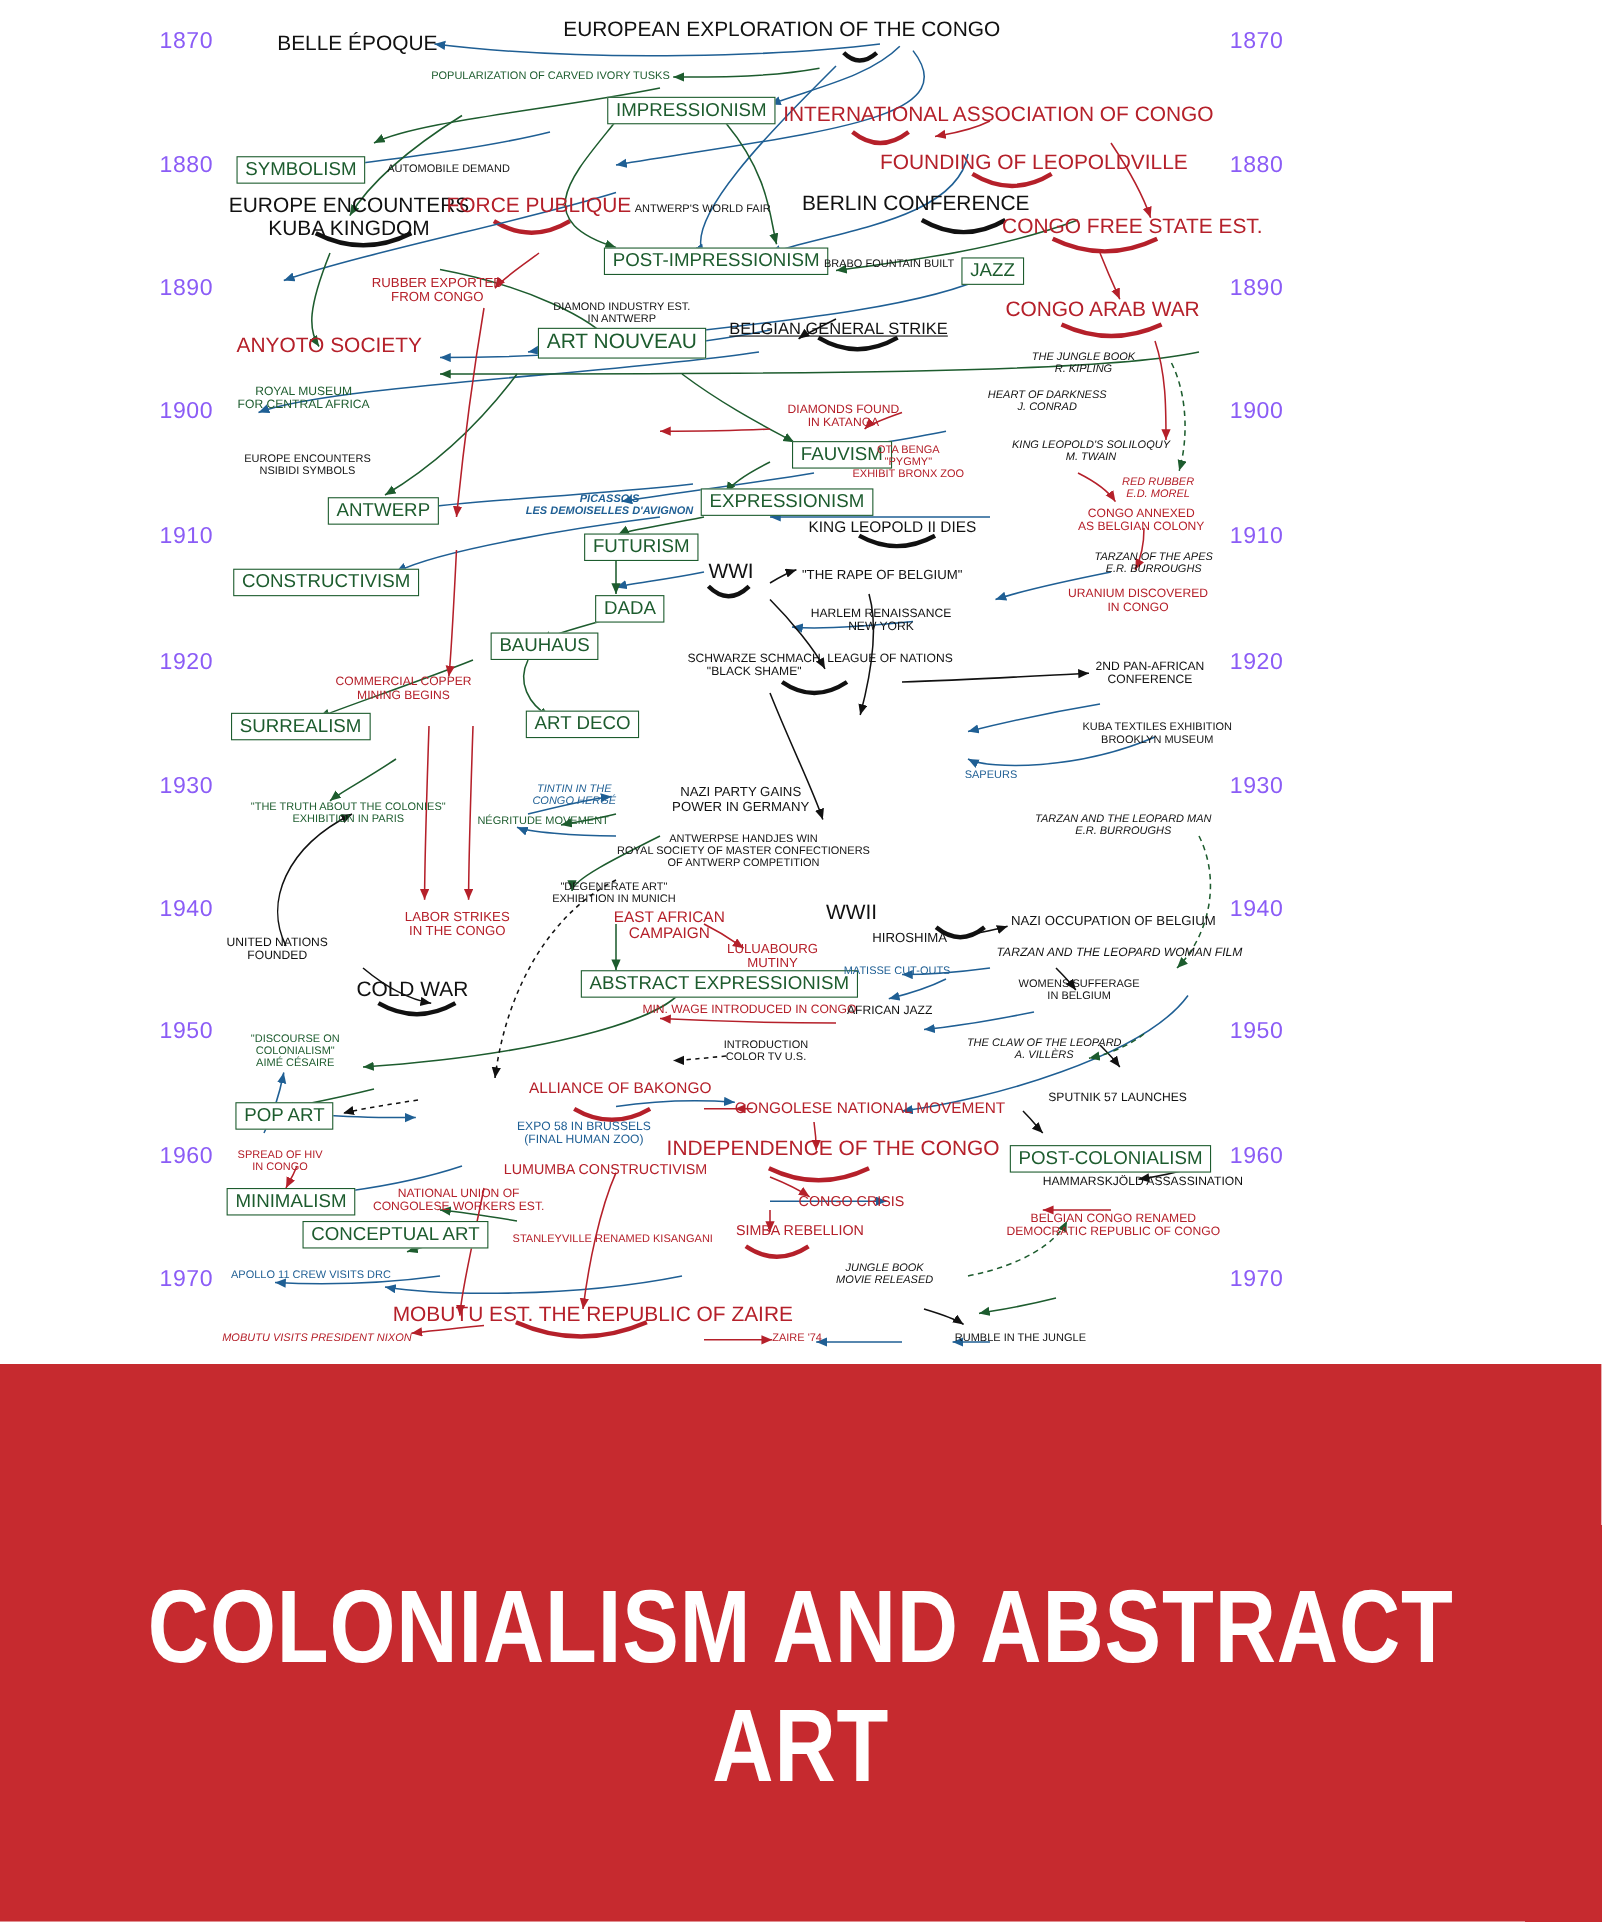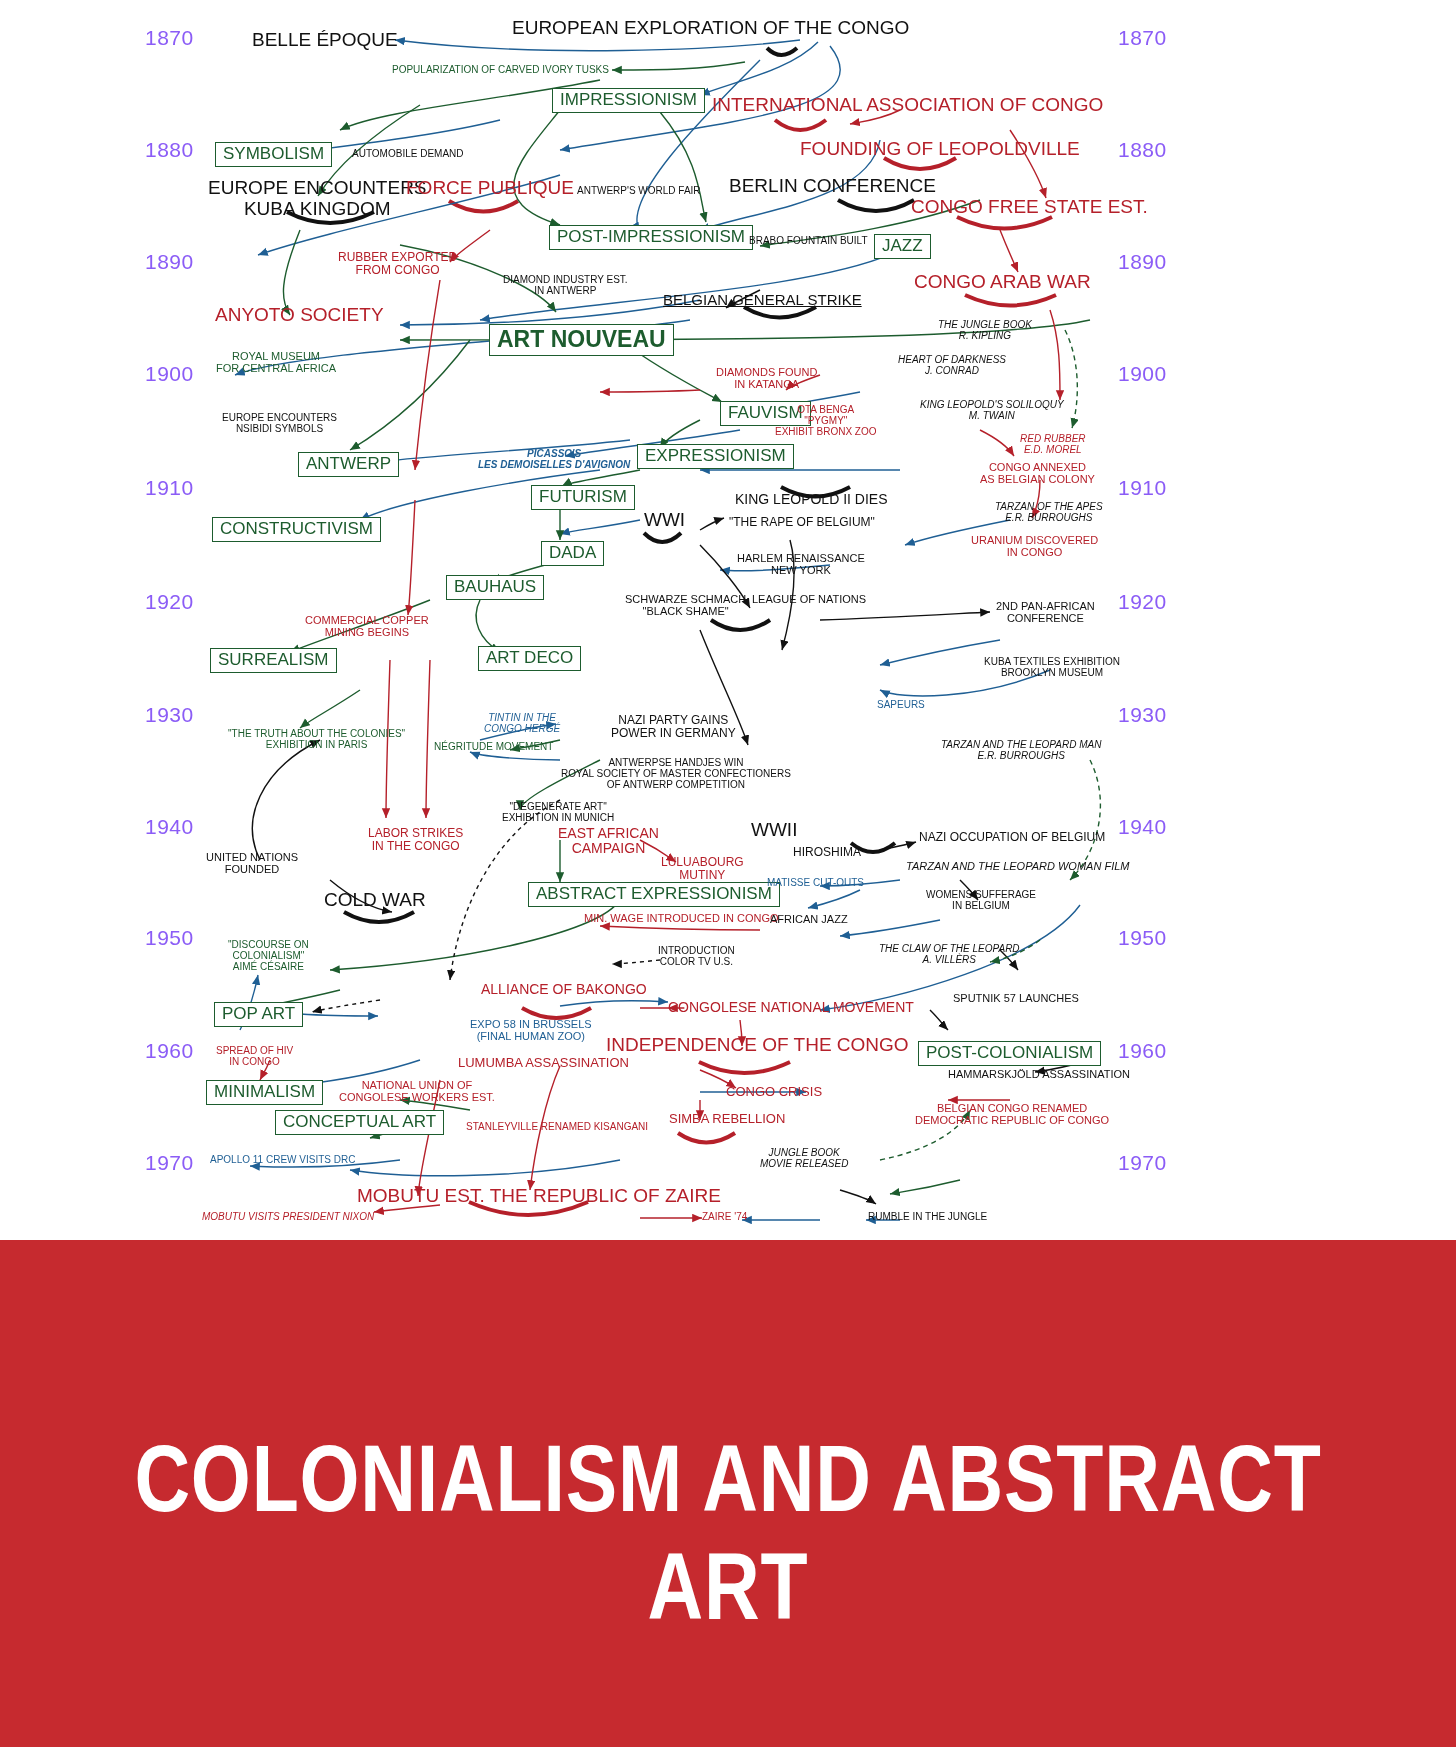--- a/index.html
+++ b/index.html
@@ -240,21 +240,21 @@
   <div class="node art" style="left:549px;top:225px;font-size:17px;">POST-IMPRESSIONISM</div>
   <div class="node smallblack" style="left:749px;top:236px;font-size:10px;">BRABO FOUNTAIN BUILT</div>
   <div class="node art" style="left:874px;top:234px;font-size:17px;">JAZZ</div>
   <div class="node smallred" style="left:338px;top:251px;font-size:12px;">RUBBER EXPORTED
 FROM CONGO</div>
   <div class="node smallblack" style="left:503px;top:275px;font-size:10px;">DIAMOND INDUSTRY EST.
 IN ANTWERP</div>
   <div class="node neutral" style="left:663px;top:292px;font-size:15px;text-decoration:underline;">BELGIAN GENERAL STRIKE</div>
   <div class="node colon" style="left:914px;top:272px;font-size:19px;">CONGO ARAB WAR</div>
   <div class="node colon" style="left:215px;top:305px;font-size:19px;">ANYOTO SOCIETY</div>
-  <div class="node art" style="left:489px;top:324px;font-size:23px;font-weight:bold;">ART NOUVEAU</div>
+  <div class="node art" style="left:489px;top:298px;font-size:19px;">ART NOUVEAU</div>
   <div class="node smallblack ital" style="left:938px;top:320px;font-size:10px;">THE JUNGLE BOOK
 R. KIPLING</div>
   <div class="node smallblack ital" style="left:898px;top:355px;font-size:10px;">HEART OF DARKNESS
 J. CONRAD</div>
   <div class="node smallgreen" style="left:216px;top:351px;font-size:11px;">ROYAL MUSEUM
 FOR CENTRAL AFRICA</div>
   <div class="node smallred" style="left:716px;top:367px;font-size:11px;">DIAMONDS FOUND
 IN KATANGA</div>
   <div class="node smallblack ital" style="left:920px;top:400px;font-size:10px;">KING LEOPOLD'S SOLILOQUY
 M. TWAIN</div>
@@ -265,21 +265,21 @@
 "PYGMY"
 EXHIBIT BRONX ZOO</div>
   <div class="node smallred ital" style="left:1020px;top:434px;font-size:10px;">RED RUBBER
 E.D. MOREL</div>
   <div class="node art" style="left:637px;top:444px;font-size:17px;">EXPRESSIONISM</div>
   <div class="node art" style="left:298px;top:452px;font-size:17px;">ANTWERP</div>
   <div class="node smallblue ital" style="left:478px;top:449px;font-size:10px;font-weight:bold;">PICASSO'S
 LES DEMOISELLES D'AVIGNON</div>
   <div class="node smallred" style="left:980px;top:462px;font-size:11px;">CONGO ANNEXED
 AS BELGIAN COLONY</div>
-  <div class="node neutral" style="left:735px;top:492px;font-size:14px;">KING LEOPOLD II DIES</div>
+  <div class="node neutral" style="left:735px;top:472px;font-size:14px;">KING LEOPOLD II DIES</div>
   <div class="node art" style="left:513px;top:485px;font-size:17px;margin-left:18px;">FUTURISM</div>
   <div class="node smallblack ital" style="left:995px;top:502px;font-size:10px;">TARZAN OF THE APES
 E.R. BURROUGHS</div>
   <div class="node art" style="left:212px;top:517px;font-size:17px;">CONSTRUCTIVISM</div>
   <div class="node neutral" style="left:644px;top:510px;font-size:19px;">WWI</div>
   <div class="node smallblack" style="left:729px;top:516px;font-size:12px;">"THE RAPE OF BELGIUM"</div>
   <div class="node smallred" style="left:971px;top:535px;font-size:11px;">URANIUM DISCOVERED
 IN CONGO</div>
   <div class="node art" style="left:541px;top:541px;font-size:17px;">DADA</div>
   <div class="node smallblack" style="left:737px;top:553px;font-size:11px;">HARLEM RENAISSANCE
@@ -340,21 +340,21 @@
   <div class="node colon" style="left:481px;top:982px;font-size:14px;">ALLIANCE OF BAKONGO</div>
   <div class="node colon" style="left:668px;top:1000px;font-size:14px;">CONGOLESE NATIONAL MOVEMENT</div>
   <div class="node smallblack" style="left:953px;top:993px;font-size:11px;">SPUTNIK 57 LAUNCHES</div>
   <div class="node art" style="left:214px;top:1002px;font-size:17px;">POP ART</div>
   <div class="node smallblue" style="left:470px;top:1019px;font-size:11px;">EXPO 58 IN BRUSSELS
 (FINAL HUMAN ZOO)</div>
   <div class="node colon" style="left:606px;top:1035px;font-size:19px;">INDEPENDENCE OF THE CONGO</div>
   <div class="node art" style="left:918px;top:1041px;font-size:17px;">POST-COLONIALISM</div>
   <div class="node smallred" style="left:216px;top:1046px;font-size:10px;">SPREAD OF HIV
 IN CONGO</div>
-  <div class="node smallred" style="left:458px;top:1056px;font-size:13px;">LUMUMBA ASSASSINATION</div>
+  <div class="node smallred" style="left:458px;top:1056px;font-size:13px;">LUMUMBA CONSTRUCTIVISM</div>
   <div class="node smallblack" style="left:948px;top:1069px;font-size:11px;">HAMMARSKJÖLD ASSASSINATION</div>
   <div class="node art" style="left:206px;top:1080px;font-size:17px;">MINIMALISM</div>
   <div class="node smallred" style="left:339px;top:1080px;font-size:11px;">NATIONAL UNION OF
 CONGOLESE WORKERS EST.</div>
   <div class="node smallred" style="left:726px;top:1085px;font-size:13px;">CONGO CRISIS</div>
   <div class="node art" style="left:275px;top:1110px;font-size:17px;">CONCEPTUAL ART</div>
   <div class="node smallred" style="left:669px;top:1112px;font-size:13px;">SIMBA REBELLION</div>
   <div class="node smallred" style="left:915px;top:1103px;font-size:11px;">BELGIAN CONGO RENAMED
 DEMOCRATIC REPUBLIC OF CONGO</div>
   <div class="node smallred" style="left:466px;top:1122px;font-size:10px;">STANLEYVILLE RENAMED KISANGANI</div>

